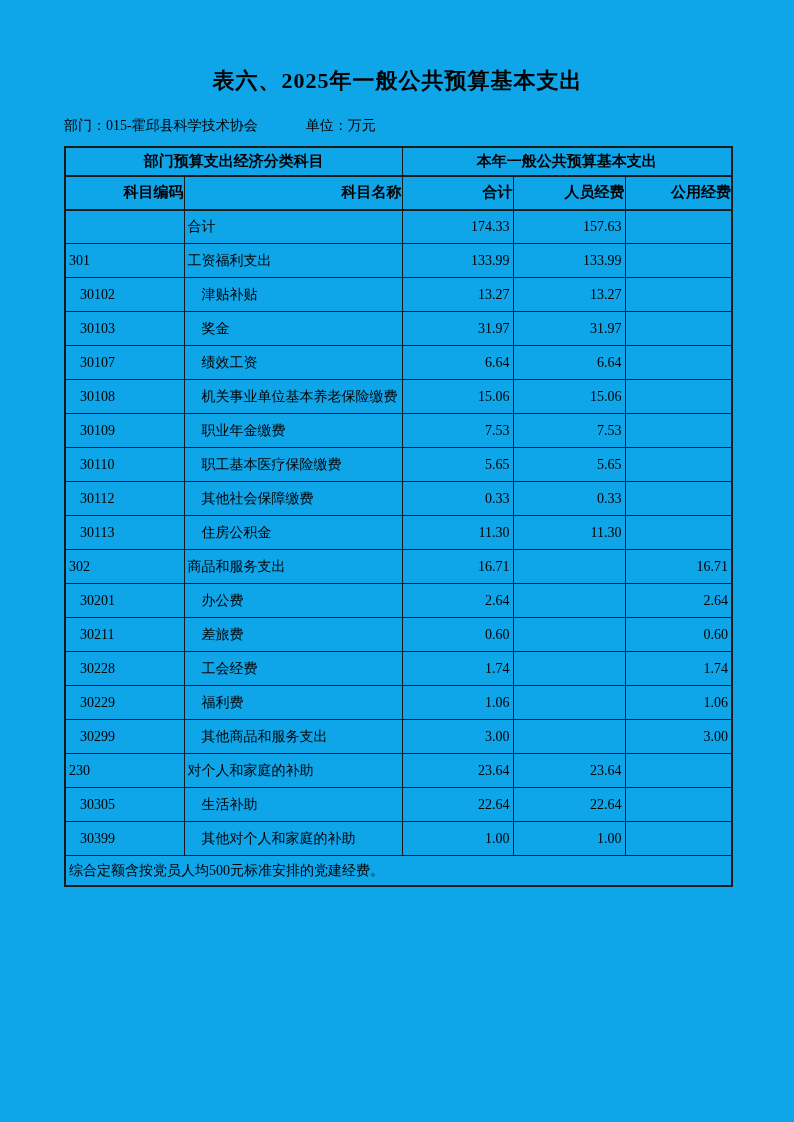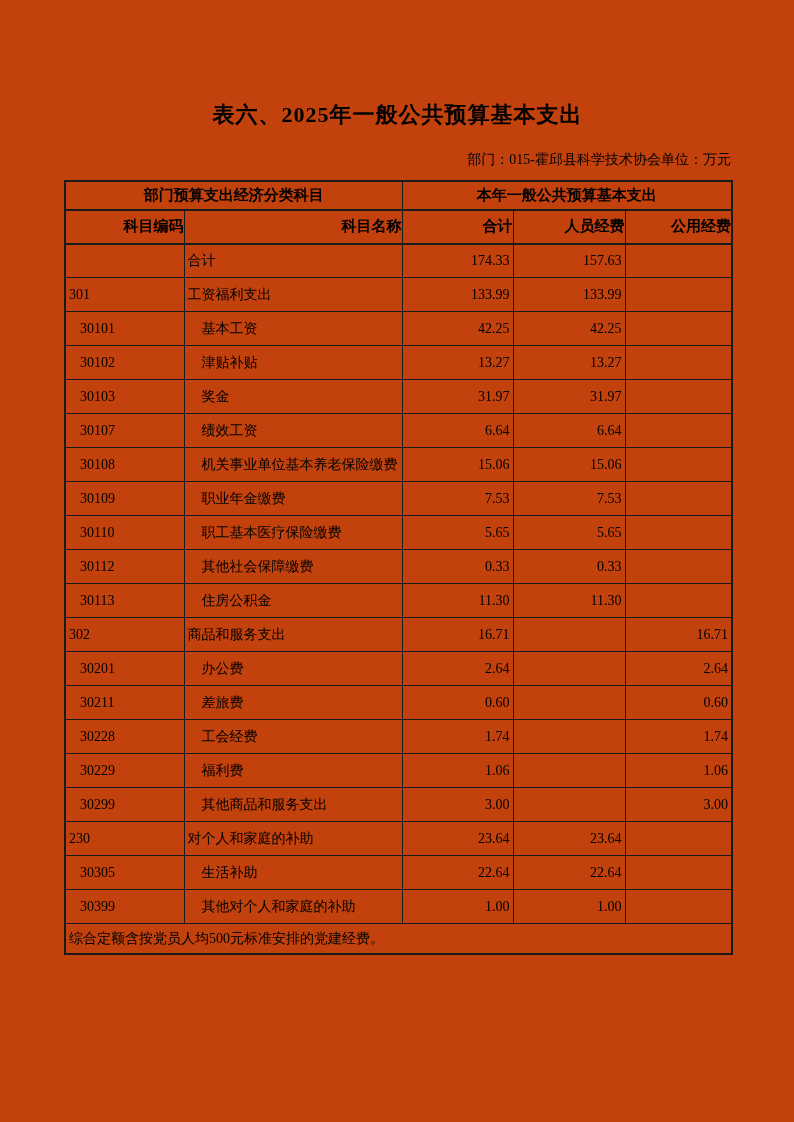--- a/index.html
+++ b/index.html
@@ -4,42 +4,43 @@
 <style>
   html, body {
     margin: 0;
     padding: 0;
     background: #ffffff;
   }
   .page {
     position: relative;
     width: 794px;
     height: 1122px;
-    background: #c2410c;
+    background: #0ea5e9;
     box-sizing: border-box;
-    padding: 100px 63px 0 64px;
+    padding: 66px 63px 0 64px;
     font-family: "Liberation Serif", "DejaVu Serif", serif;
     color: #000000;
     overflow: hidden;
   }
   .doc-title {
     margin: 0;
     text-align: center;
     font-size: 22px;
     font-weight: bold;
     line-height: 1.4;
     letter-spacing: 1px;
   }
   .meta-row {
     display: flex;
-    justify-content: flex-end;
+    justify-content: flex-start;
     align-items: flex-end;
     margin-top: 20px;
     font-size: 14px;
     line-height: 18px;
+    gap: 48px;
   }
   table.budget-table {
     width: 667px;
     margin-top: 11px;
     border-collapse: collapse;
     table-layout: fixed;
     border: 2px solid #1a1a1a;
   }
   .col-code      { width: 119px; }
   .col-name      { width: 218px; }
@@ -137,27 +138,20 @@
           <td class="cell-public"></td>
         </tr>
         <tr class="level-0">
           <td class="cell-code">301</td>
           <td class="cell-name">工资福利支出</td>
           <td class="cell-total">133.99</td>
           <td class="cell-personnel">133.99</td>
           <td class="cell-public"></td>
         </tr>
         <tr class="level-1">
-          <td class="cell-code">30101</td>
-          <td class="cell-name">基本工资</td>
-          <td class="cell-total">42.25</td>
-          <td class="cell-personnel">42.25</td>
-          <td class="cell-public"></td>
-        </tr>
-        <tr class="level-1">
           <td class="cell-code">30102</td>
           <td class="cell-name">津贴补贴</td>
           <td class="cell-total">13.27</td>
           <td class="cell-personnel">13.27</td>
           <td class="cell-public"></td>
         </tr>
         <tr class="level-1">
           <td class="cell-code">30103</td>
           <td class="cell-name">奖金</td>
           <td class="cell-total">31.97</td>

